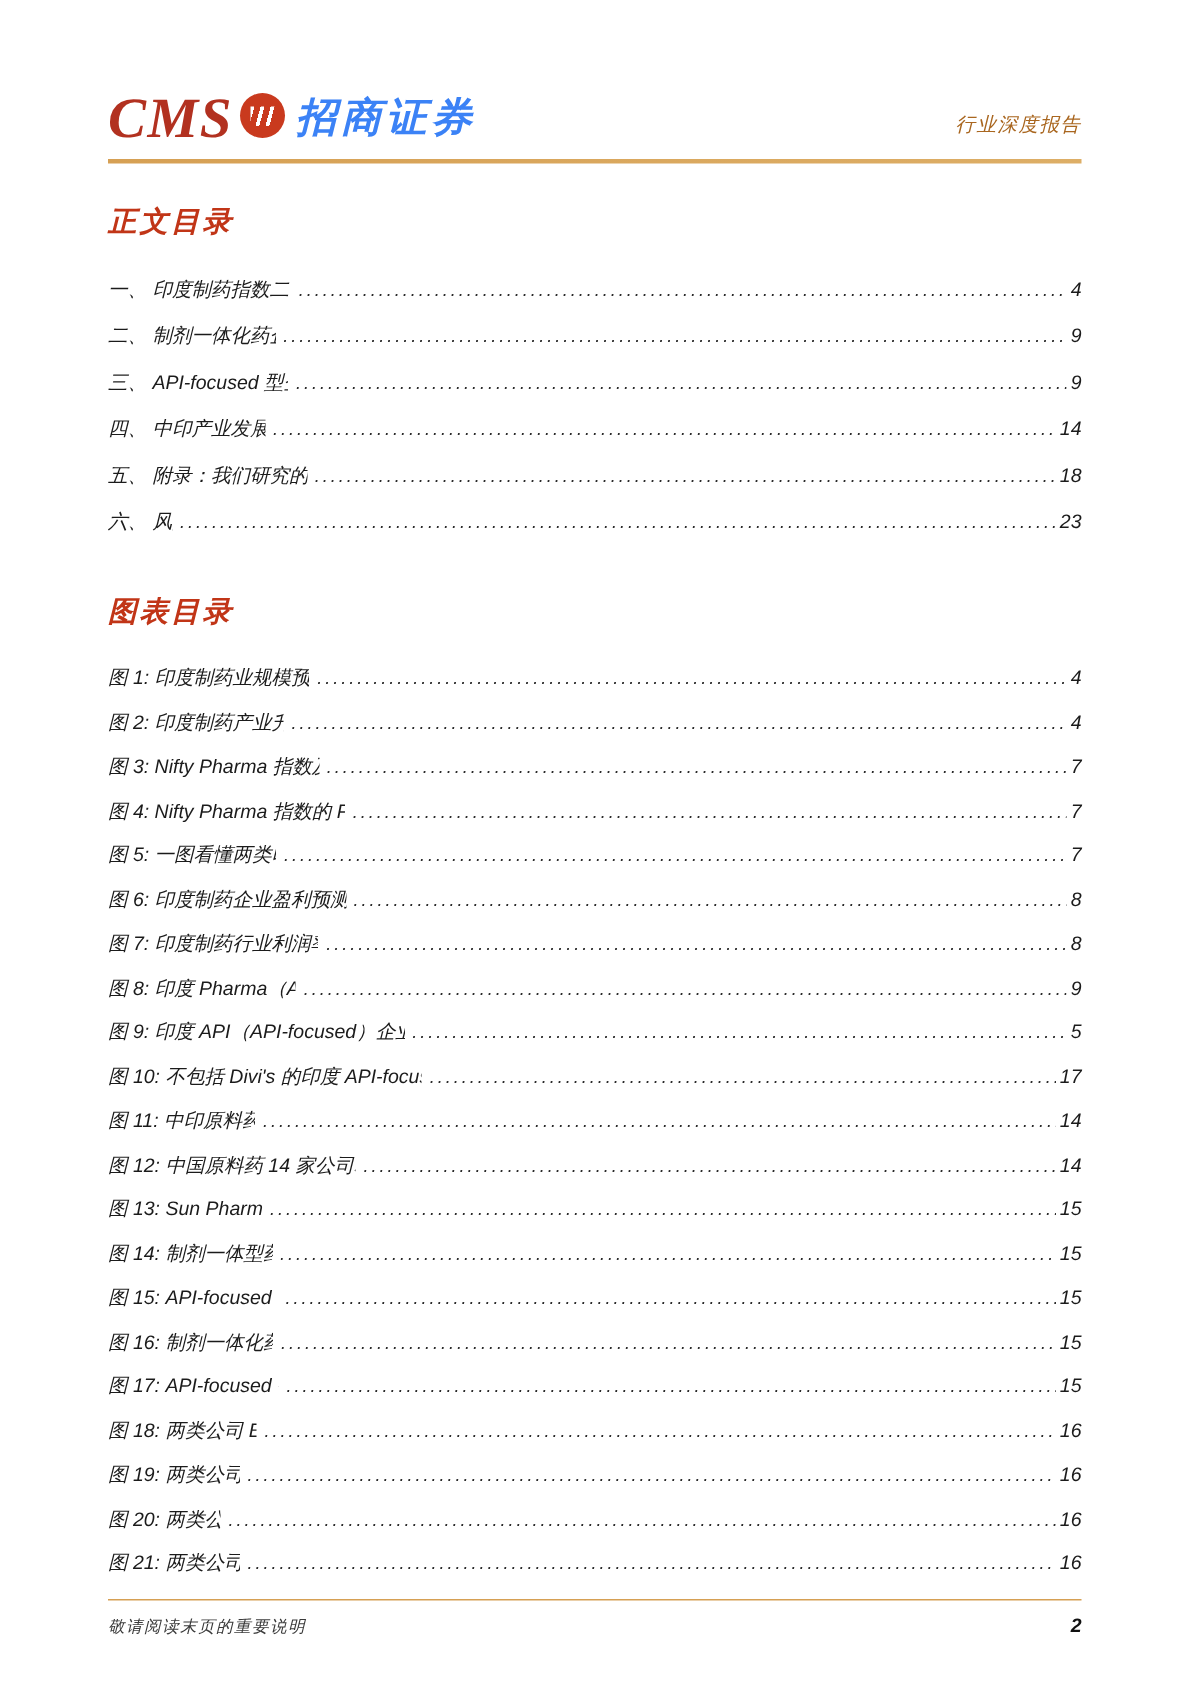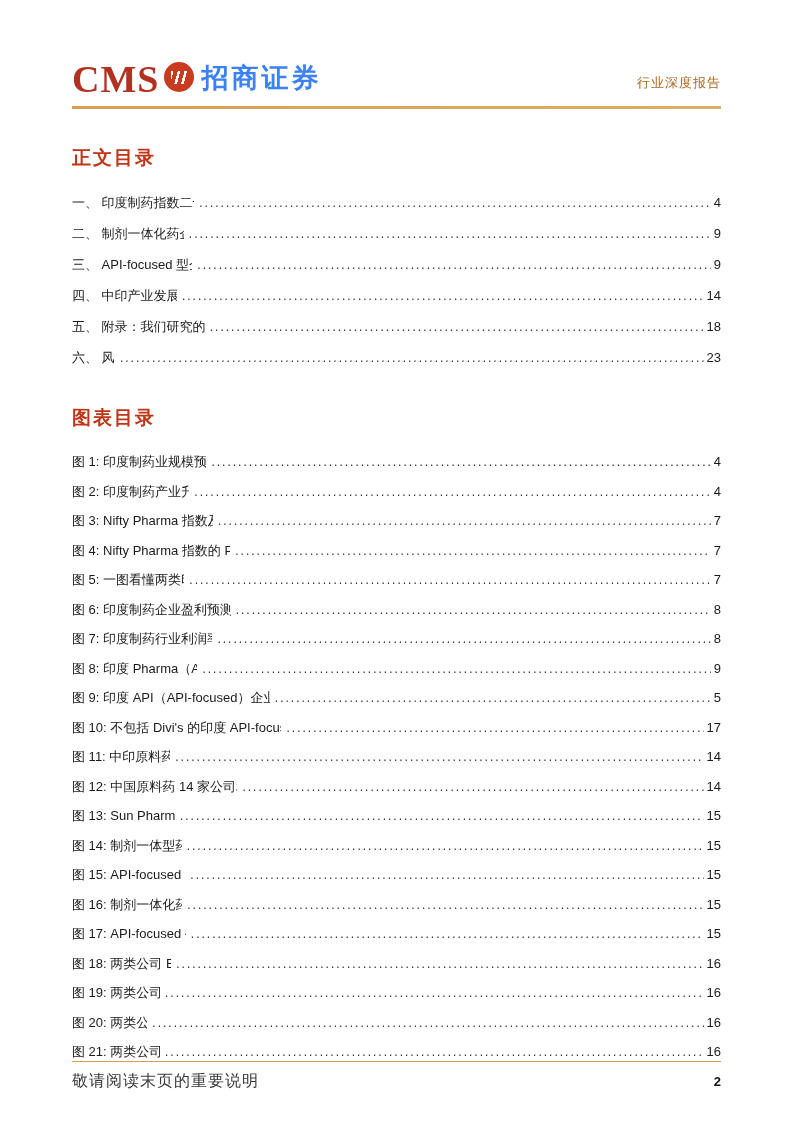--- a/index.html
+++ b/index.html
@@ -9,20 +9,21 @@
     color: #1f1f1f;
   }
   .page {
     width: 729px;
     height: 1122px;
     margin: 0 auto;
     background: #ffffff;
     position: relative;
     padding: 0 40px;
     overflow: hidden;
+    font-style: italic;
   }
 
   
   .header {
     padding-top: 26px;
     padding-bottom: 8px;
     display: flex;
     justify-content: space-between;
     align-items: flex-end;
   }
@@ -69,21 +70,21 @@
     height: 3px;
     background: linear-gradient(to right, #D6A054, #DDAE66);
   }
 
   
   .section-heading {
     font-size: 19px;
     font-weight: bold;
     color: #C13517;
     letter-spacing: 2px;
-    margin-top: 36px;
+    margin-top: 26px;
   }
   .toc-list { margin-top: 16px; }
   .toc-row {
     display: flex;
     align-items: baseline;
     white-space: nowrap;
   }
   .main-toc .toc-row  { height: 31px;   line-height: 31px; }
   .figure-toc .toc-row{ height: 29.5px; line-height: 29.5px; }
   .toc-title {
@@ -121,21 +122,21 @@
   }
   .footer-rule { height: 1px; background: #D6A054; }
   .footer-row {
     margin-top: 9px;
     display: flex;
     justify-content: space-between;
     align-items: baseline;
   }
   .disclaimer {
     font-family: "Liberation Serif", "DejaVu Serif", serif;
-    font-size: 16px;
+    font-size: 11px;
     color: #3a3a3a;
     letter-spacing: 1px;
   }
   .page-num {
     font-size: 13px;
     font-weight: bold;
     color: #111111;
   }
 </style>
 </head>

